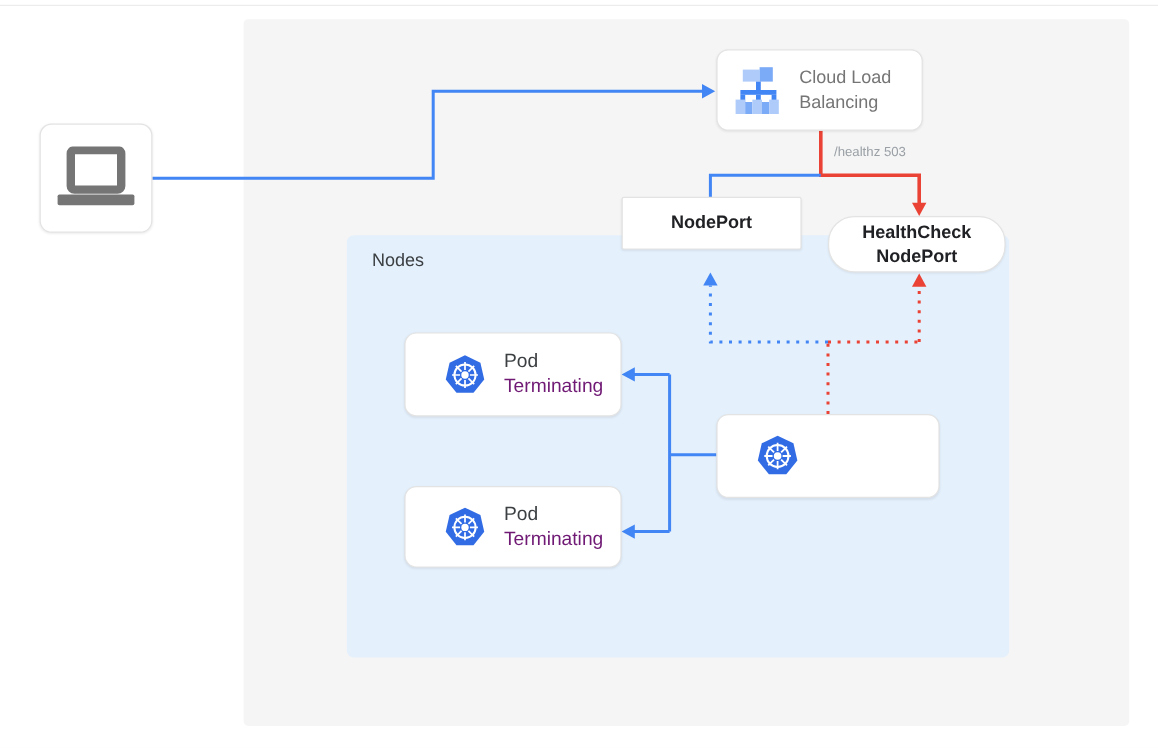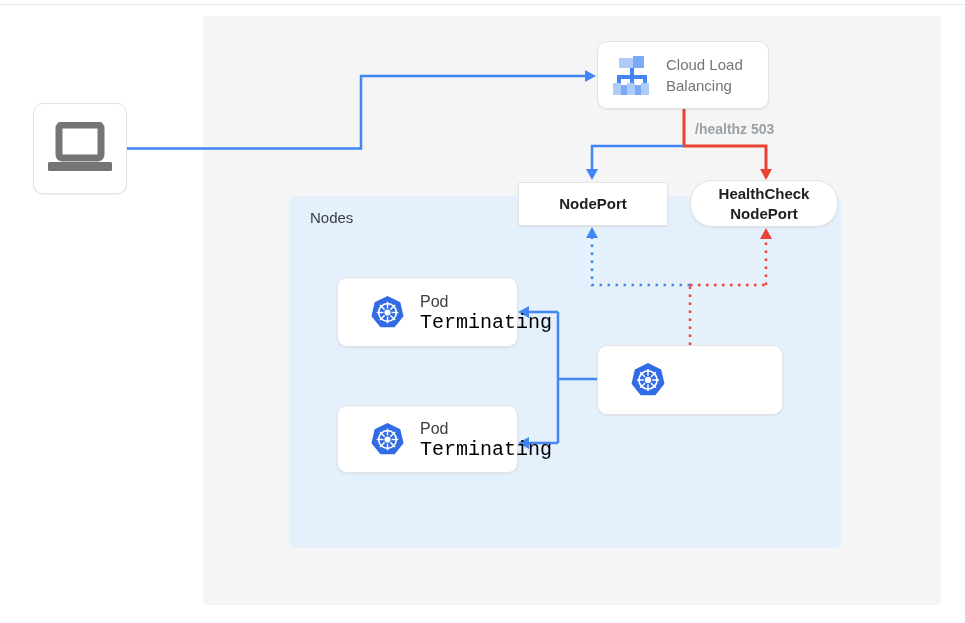--- a/index.html
+++ b/index.html
@@ -16,30 +16,30 @@
   .card { position: absolute; background: #ffffff; border: 1px solid #e3e3e3;
     border-radius: 10px; box-shadow: 0 1px 2px rgba(0,0,0,0.07);
     display: flex; align-items: center; }
   .client-card { left: 33px; top: 103px; width: 94px; height: 91px; justify-content: center; }
   .clb-card { left: 597px; top: 41px; width: 172px; height: 68px; padding-left: 13px; gap: 13px; }
   .clb-label { font-size: 15px; line-height: 21px; color: #757575; width: 92px; }
   .port-card { position: absolute; background: #fff; border: 1px solid #e3e3e3;
     border-radius: 2px; box-shadow: 0 1px 2px rgba(0,0,0,0.07);
     display: flex; align-items: center; justify-content: center; text-align: center;
     font-weight: 700; font-size: 15px; line-height: 20px; color: #202124; }
-  .nodeport-card { left: 518px; top: 182px; width: 150px; height: 44px; }
+  .nodeport-card { left: 518px; top: 164px; width: 150px; height: 44px; }
   .healthcheck-card { left: 690px; top: 180px; width: 148px; height: 47px; padding: 2px 10px; border-radius: 22px; }
   .entity-card { gap: 14px; padding-left: 31px; }
   .pod1-card { left: 337px; top: 277px; width: 181px; height: 70px; }
   .pod2-card { left: 337px; top: 405px; width: 181px; height: 68px; }
   .kubeproxy-card { left: 597px; top: 345px; width: 186px; height: 70px; }
   .entity-title { font-size: 16px; color: #3c4043; line-height: 22px; }
-  .entity-subtitle { font-size: 20px; color: #000000; line-height: 20px; font-family: Liberation Mono, monospace; }
-  .healthz-label { position: absolute; left: 695px; top: 121px; font-size: 14px;
-    font-weight: 700; color: #9aa0a6; }
+  .entity-subtitle { font-size: 16px; color: #701a75; line-height: 20px; }
+  .healthz-label { position: absolute; left: 695px; top: 121px; font-size: 11px;
+    font-weight: 400; color: #9aa0a6; }
   svg.overlay { position: absolute; left: 0; top: 0; pointer-events: none; }
   .icon-wrap { display: flex; align-items: center; justify-content: center; }
 </style>
 </head>
 <body>
 
 <div class="stage">
   <div class="top-divider"></div>
   <div class="panel"></div>
 

